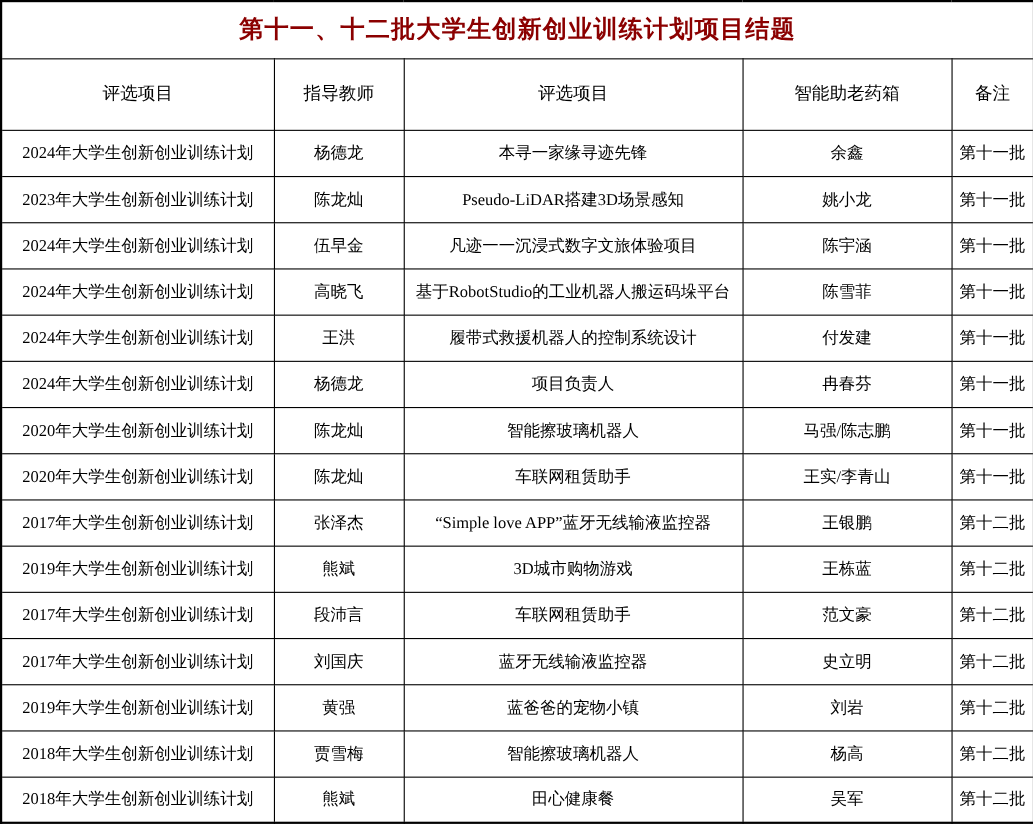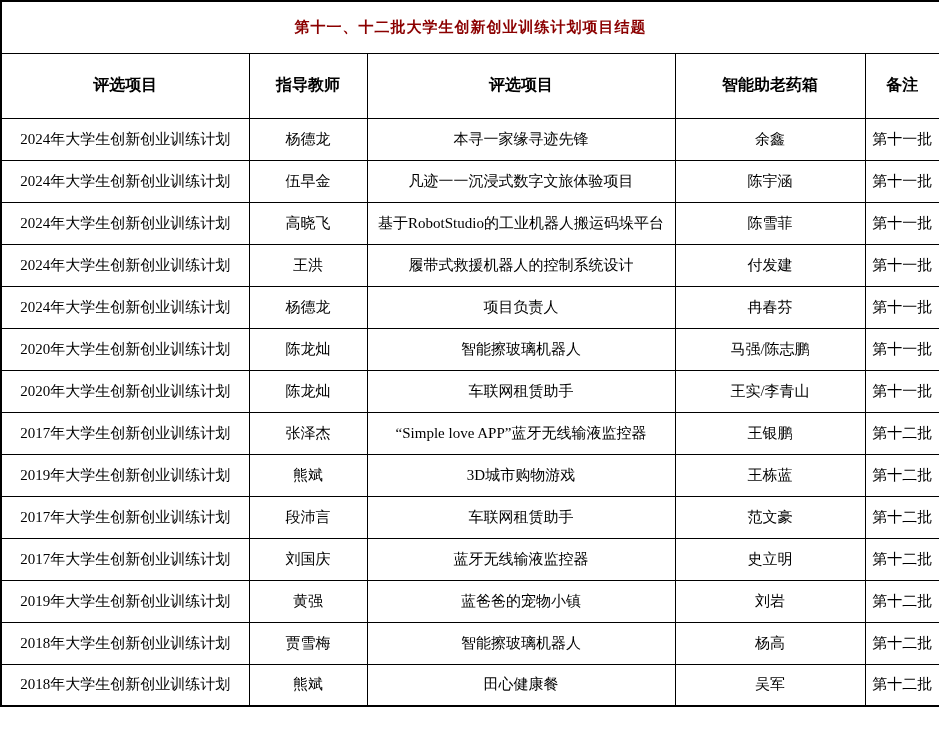--- a/index.html
+++ b/index.html
@@ -29,31 +29,31 @@
     vertical-align: middle;
     padding: 0 2px;
     overflow: hidden;
     white-space: nowrap;
     box-sizing: border-box;
   }
   tr.title-row {
     height: 52px;
   }
   th.title-cell {
-    font-size: 15px;
+    font-size: 22px;
     font-weight: bold;
     letter-spacing: 1px;
     color: var(--title-color, #8B0000);
   }
   tr.header-row {
     height: 65px;
   }
   tr.header-row th {
     font-size: 16px;
-    font-weight: bold;
+    font-weight: normal;
   }
   tbody tr.data-row {
     height: 42px;
   }
   tbody td {
     font-size: 15px;
     font-weight: normal;
   }
   
   col.c0 { width: 248px; }
@@ -85,20 +85,27 @@
         <th>智能助老药箱</th>
         <th>备注</th>
       </tr>
     </thead>
     <tbody>
         <tr class="data-row">
           <td>2024年大学生创新创业训练计划</td>
           <td>杨德龙</td>
           <td>本寻一家缘寻迹先锋</td>
           <td>余鑫</td>
+          <td>第十一批</td>
+        </tr>
+        <tr class="data-row">
+          <td>2023年大学生创新创业训练计划</td>
+          <td>陈龙灿</td>
+          <td>Pseudo-LiDAR搭建3D场景感知</td>
+          <td>姚小龙</td>
           <td>第十一批</td>
         </tr>
         <tr class="data-row">
           <td>2024年大学生创新创业训练计划</td>
           <td>伍早金</td>
           <td>凡迹一一沉浸式数字文旅体验项目</td>
           <td>陈宇涵</td>
           <td>第十一批</td>
         </tr>
         <tr class="data-row">

